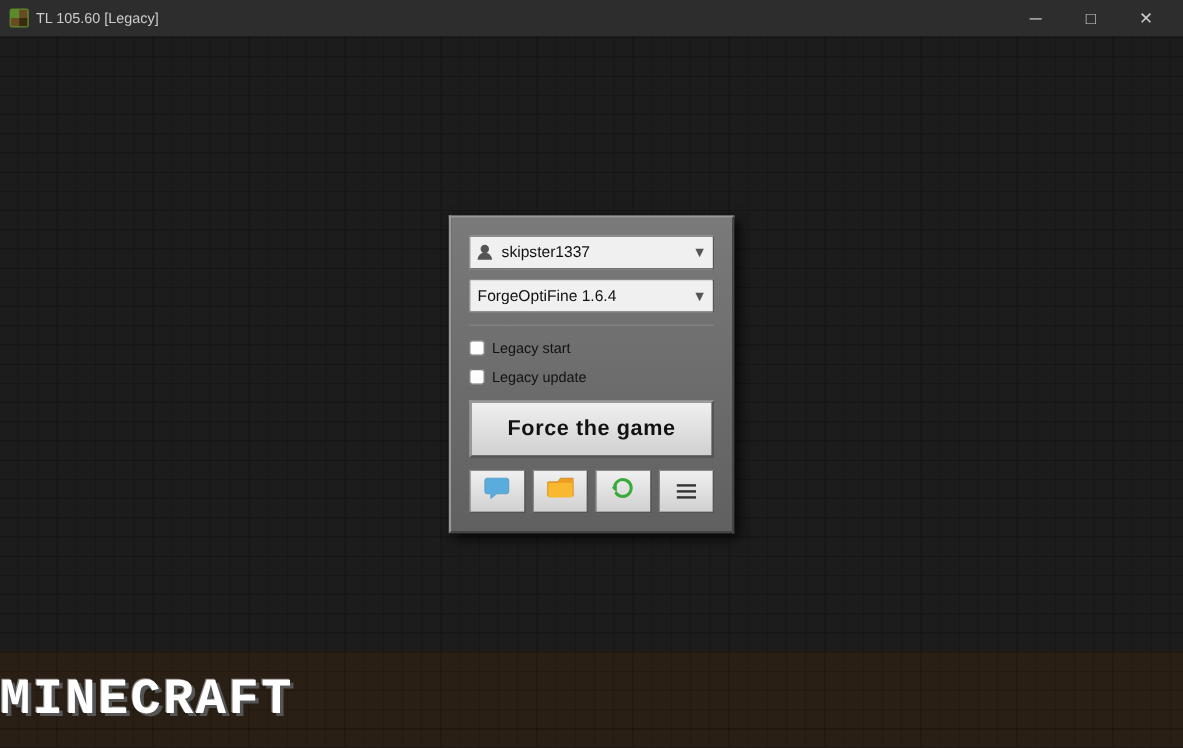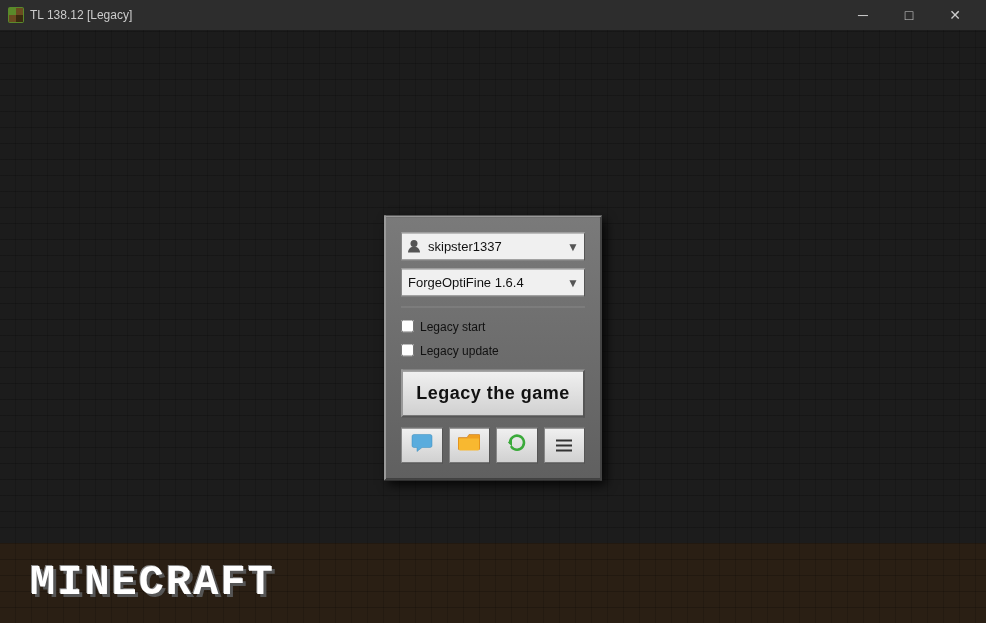--- a/index.html
+++ b/index.html
@@ -128,21 +128,20 @@
         repeating-linear-gradient(
           90deg,
           transparent,
           transparent 15px,
           rgba(0,0,0,0.15) 15px,
           rgba(0,0,0,0.15) 16px
         );
       display: flex;
       align-items: center;
       justify-content: flex-start;
-      padding-left: 30px;
     }
 
     
     .minecraft-logo {
       font-size: 42px;
       font-weight: 900;
       color: #ffffff;
       font-family: 'Courier New', monospace;
       text-shadow:
         3px 3px 0 #555,
@@ -150,29 +149,28 @@
       letter-spacing: 2px;
       text-transform: uppercase;
     }
 
     
     .dialog {
       position: absolute;
       top: 50%;
       left: 50%;
       transform: translate(-50%, -50%);
-      width: 218px;
+      width: 238px;
       background: linear-gradient(180deg, #7a7a7a 0%, #606060 100%);
       border: 2px solid #999;
       border-bottom-color: #444;
       border-right-color: #444;
       padding: 15px;
       z-index: 50;
       box-shadow: 4px 4px 10px rgba(0,0,0,0.8);
-      margin-top: 36px;
     }
 
     .dialog-inner {
       display: flex;
       flex-direction: column;
       gap: 8px;
     }
 
     
     .dropdown-container {
@@ -328,21 +326,21 @@
 <div class="titlebar">
 
   <div class="titlebar-icon">
     <svg width="14" height="14" viewBox="0 0 14 14">
       <rect x="0" y="0" width="7" height="7" fill="#5a8a2a"></rect>
       <rect x="7" y="0" width="7" height="7" fill="#6a4a20"></rect>
       <rect x="0" y="7" width="7" height="7" fill="#6a4a20"></rect>
       <rect x="7" y="7" width="7" height="7" fill="#3a2a10"></rect>
     </svg>
   </div>
-  <span class="titlebar-title">TL 138.12 [Legacy]</span>
+  <span class="titlebar-title">TL 105.60 [Legacy]</span>
   <div class="titlebar-buttons">
     <button class="titlebar-btn">─</button>
     <button class="titlebar-btn">□</button>
     <button class="titlebar-btn close">✕</button>
   </div>
 </div>
 
 <div class="dialog">
   <div class="dialog-inner">
 
@@ -369,21 +367,21 @@
     <div class="checkbox-row">
       <input type="checkbox" id="delayed-start" style="">
       <label for="delayed-start" class="checkbox-label">Legacy start</label>
     </div>
 
     <div class="checkbox-row">
       <input type="checkbox" id="force-update" style="">
       <label for="force-update" class="checkbox-label">Legacy update</label>
     </div>
 
-    <button class="enter-button">Legacy the game</button>
+    <button class="enter-button">Force the game</button>
 
     <div class="icon-buttons">
 
       <button class="icon-btn">
         <span class="chat-icon">
           <svg width="22" height="22" viewBox="0 0 22 22">
             <path d="M3 3 h16 a2 2 0 0 1 2 2 v9 a2 2 0 0 1 -2 2 h-8 l-5 4 v-4 h-3 a2 2 0 0 1 -2 -2 v-9 a2 2 0 0 1 2 -2z" fill="#5aacdd" stroke="#3a8cbc" stroke-width="0.5"></path>
           </svg>
         </span>
       </button>

